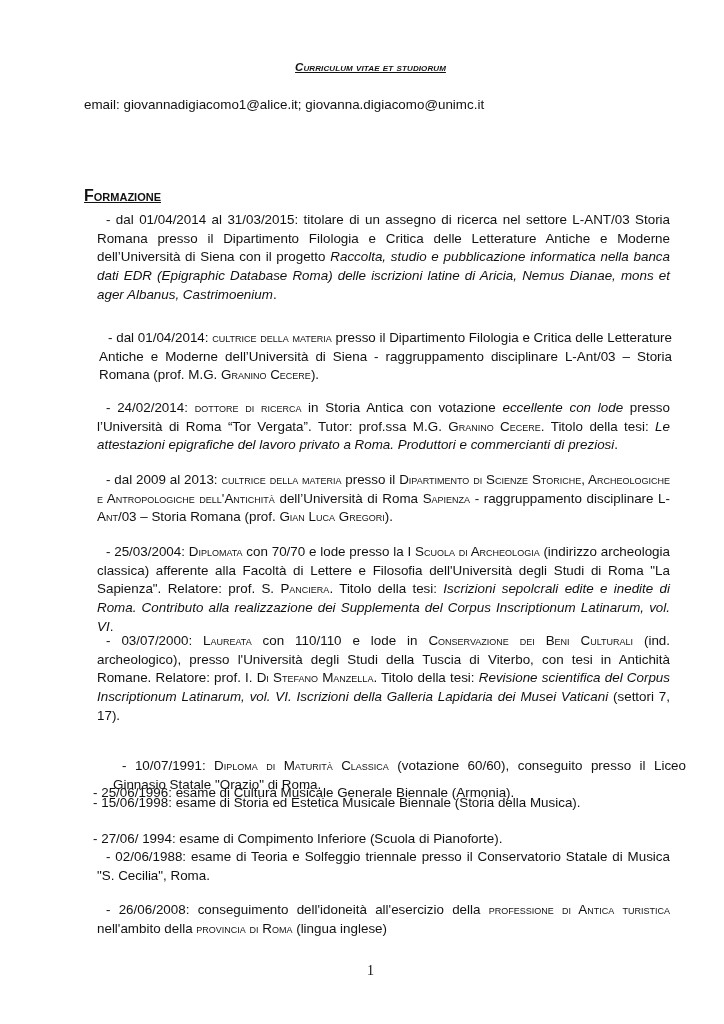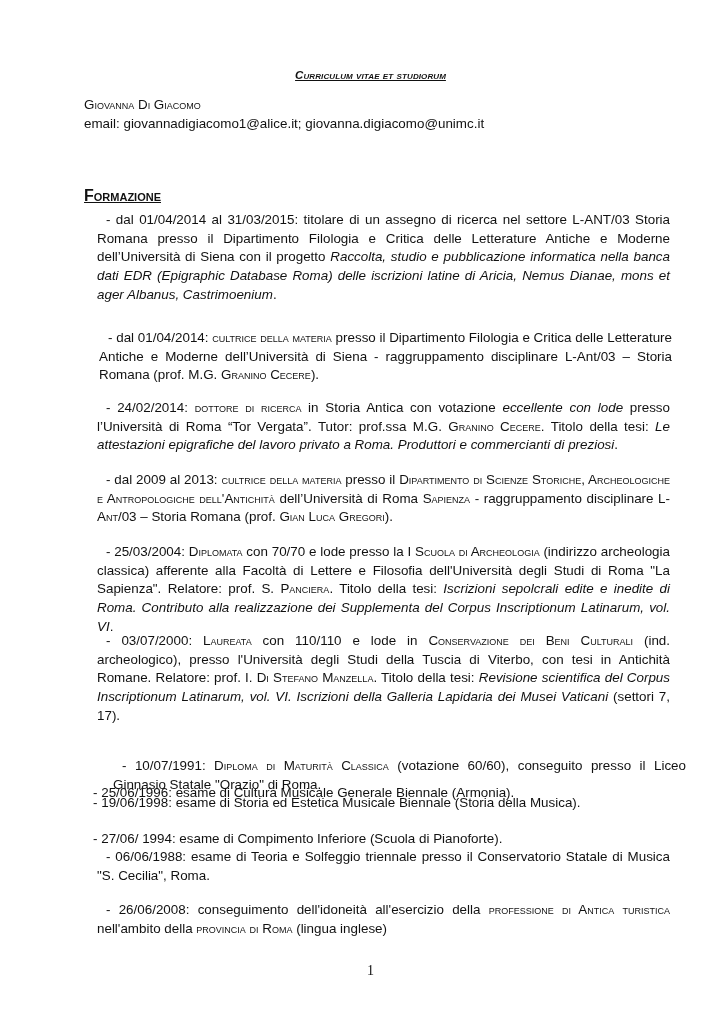--- a/index.html
+++ b/index.html
@@ -1,19 +1,19 @@
 <!DOCTYPE html>
 <html><head>
   <meta charset="utf-8">
   <style>
     html, body { margin: 0; padding: 0; background: #ffffff; }
     body { width: 724px; height: 1024px; position: relative; overflow: hidden;
            font-family: "Liberation Sans", sans-serif; color: #111; }
     .page { position: absolute; left: 84px; top: 0; width: 573px; font-size: 13.4px; line-height: 17.6px; }
-    .title { position: absolute; top: 67px; left: 0; width: 100%; text-align: center;
+    .title { position: absolute; top: 59px; left: 0; width: 100%; text-align: center;
              font-weight: bold; font-style: italic; font-variant: small-caps; font-size: 11.5px;
              text-decoration: underline; letter-spacing: 0.1px; }
     .contact { position: absolute; top: 96px; left: 0; }
     .contact div { height: 19.4px; }
     .sc { font-variant: small-caps; }
     .heading { position: absolute; top: 187px; left: 0; font-weight: bold; font-variant: small-caps;
                text-decoration: underline; font-size: 16px; }
     .entry { position: absolute; left: 13px; width: 573px; text-align: justify; text-indent: 9px;
              line-height: 18.7px; }
     .entry i { font-style: italic; }
@@ -22,41 +22,40 @@
                font-family: "Liberation Serif", serif; font-size: 14px; }
   </style>
 </head>
 <body>
 
 <div class="page">
 
   <div class="title">Curriculum vitae et studiorum</div>
 
   <div class="contact">
-    <div class="sc">Giovanna Di Giacomo</div>
     <div>email: giovannadigiacomo1@alice.it; giovanna.digiacomo@unimc.it</div>
   </div>
 
   <div class="heading">Formazione</div>
 
   <p class="entry" style="top:211px;margin:0"><span>- dal 01/04/2014 al 31/03/2015:</span><span> titolare di un assegno di ricerca nel settore L-ANT/03  Storia Romana presso il Dipartimento Filologia e Critica delle Letterature Antiche e Moderne dell’Università di Siena con il progetto </span><i>Raccolta, studio e pubblicazione informatica nella banca dati EDR (Epigraphic Database Roma) delle iscrizioni latine di Aricia, Nemus Dianae, mons et ager Albanus, Castrimoenium</i><span>.</span></p>
 
   <p class="entry" style="top:327px;margin:2px"><span>- dal 01/04/2014:</span><span class="sc"> cultrice della materia</span><span> presso il Dipartimento Filologia e Critica delle Letterature Antiche e Moderne dell’Università di Siena - raggruppamento disciplinare L-Ant/03 – Storia Romana (prof. M.G. </span><span class="sc">Granino Cecere</span><span>).</span></p>
 
   <p class="entry" style="top:399px;margin:0"><span>-  24/02/2014:</span><span class="sc"> dottore di ricerca</span><span> in Storia Antica con votazione </span><i>eccellente con lode</i><span> presso l’Università di Roma “Tor Vergata”. Tutor: prof.ssa M.G. </span><span class="sc">Granino Cecere</span><span>. Titolo della tesi: </span><i>Le attestazioni epigrafiche del lavoro privato a Roma. Produttori e commercianti di preziosi</i><span>.</span></p>
 
   <p class="entry" style="top:471px;margin:0"><span>- dal 2009 al 2013:</span><span class="sc"> cultrice della materia</span><span> presso il </span><span class="sc">Dipartimento di Scienze Storiche, Archeologiche e Antropologiche dell'Antichità</span><span> dell’Università di Roma </span><span class="sc">Sapienza</span><span> - raggruppamento disciplinare L-</span><span class="sc">Ant</span><span>/03 – Storia Romana (prof. </span><span class="sc">Gian Luca Gregori</span><span>).</span></p>
 
   <p class="entry" style="top:543px;margin:0"><span>- 25/03/2004:</span><span class="sc"> Diplomata</span><span> con 70/70 e lode presso la I </span><span class="sc">Scuola di Archeologia</span><span> (indirizzo archeologia classica) afferente alla Facoltà di Lettere e Filosofia dell'Università degli Studi di Roma "La Sapienza". Relatore: prof. S. </span><span class="sc">Panciera</span><span>. Titolo della tesi: </span><i>Iscrizioni sepolcrali edite e inedite di Roma. Contributo alla realizzazione dei Supplementa del Corpus Inscriptionum Latinarum, vol. VI</i><span>.</span></p>
 
   <p class="entry" style="top:632px;margin:0"><span>- 03/07/2000:</span><span class="sc"> Laureata</span><span> con 110/110 e lode in </span><span class="sc">Conservazione dei Beni Culturali</span><span> (ind. archeologico), presso l'Università degli Studi della Tuscia di Viterbo, con tesi in Antichità Romane. Relatore: prof. I. </span><span class="sc">Di Stefano Manzella</span><span>. Titolo della tesi: </span><i>Revisione scientifica del Corpus Inscriptionum Latinarum, vol. VI. Iscrizioni della Galleria Lapidaria dei Musei Vaticani</i><span> (settori 7, 17).</span></p>
 
   <p class="entry" style="top:741px;margin:16px"><span>- 10/07/1991:</span><span class="sc"> Diploma di Maturità Classica</span><span> (votazione 60/60), conseguito presso il Liceo Ginnasio Statale "Orazio" di Roma.</span></p>
 
-  <div class="single" style="top:794px">- 19/06/1998: esame di Storia ed Estetica Musicale Biennale (Storia della Musica).</div>
+  <div class="single" style="top:794px">- 15/06/1998: esame di Storia ed Estetica Musicale Biennale (Storia della Musica).</div>
   <div class="single" style="top:784px">- 25/06/1996: esame di Cultura Musicale Generale Biennale (Armonia).</div>
   <div class="single" style="top:830px">- 27/06/ 1994: esame di Compimento Inferiore (Scuola di Pianoforte).</div>
-  <p class="entry" style="top:848px;margin:0">- 06/06/1988: esame di Teoria e Solfeggio triennale presso il Conservatorio Statale di Musica "S. Cecilia", Roma.</p>
+  <p class="entry" style="top:848px;margin:0">- 02/06/1988: esame di Teoria e Solfeggio triennale presso il Conservatorio Statale di Musica "S. Cecilia", Roma.</p>
 
   <p class="entry" style="top:901px;margin:0"><span>- 26/06/2008:</span><span> conseguimento dell'idoneità all'esercizio della </span><span class="sc">professione di Antica turistica</span><span> nell'ambito della </span><span class="sc">provincia di Roma</span><span> (lingua inglese)</span></p>
 
   <div class="pagenum">1</div>
 </div>
 
 </body></html>

